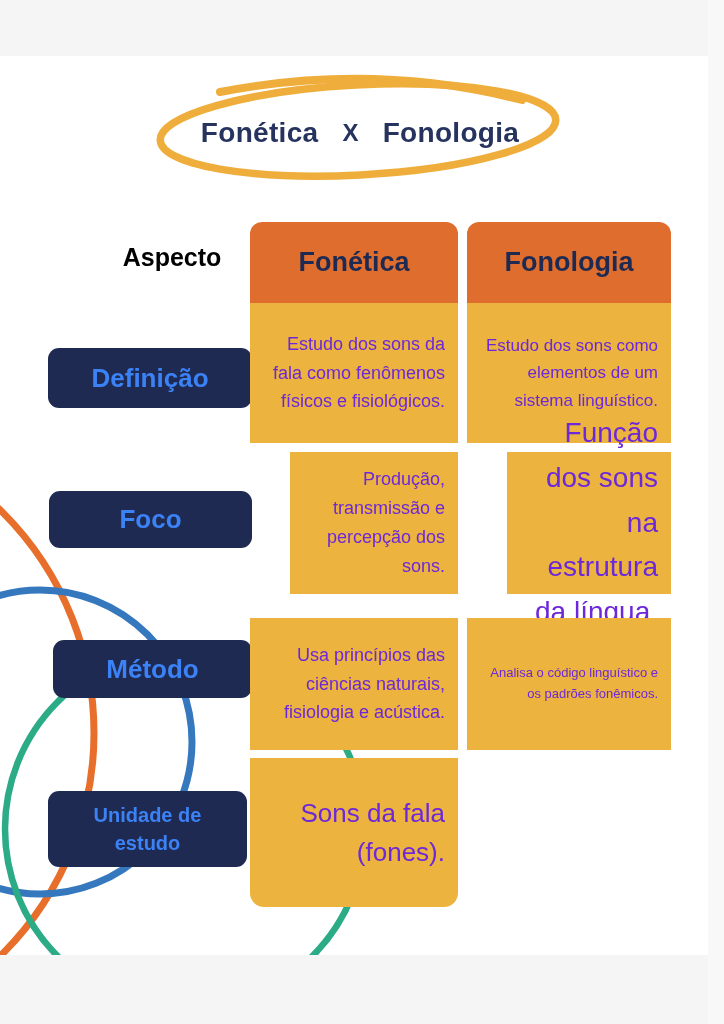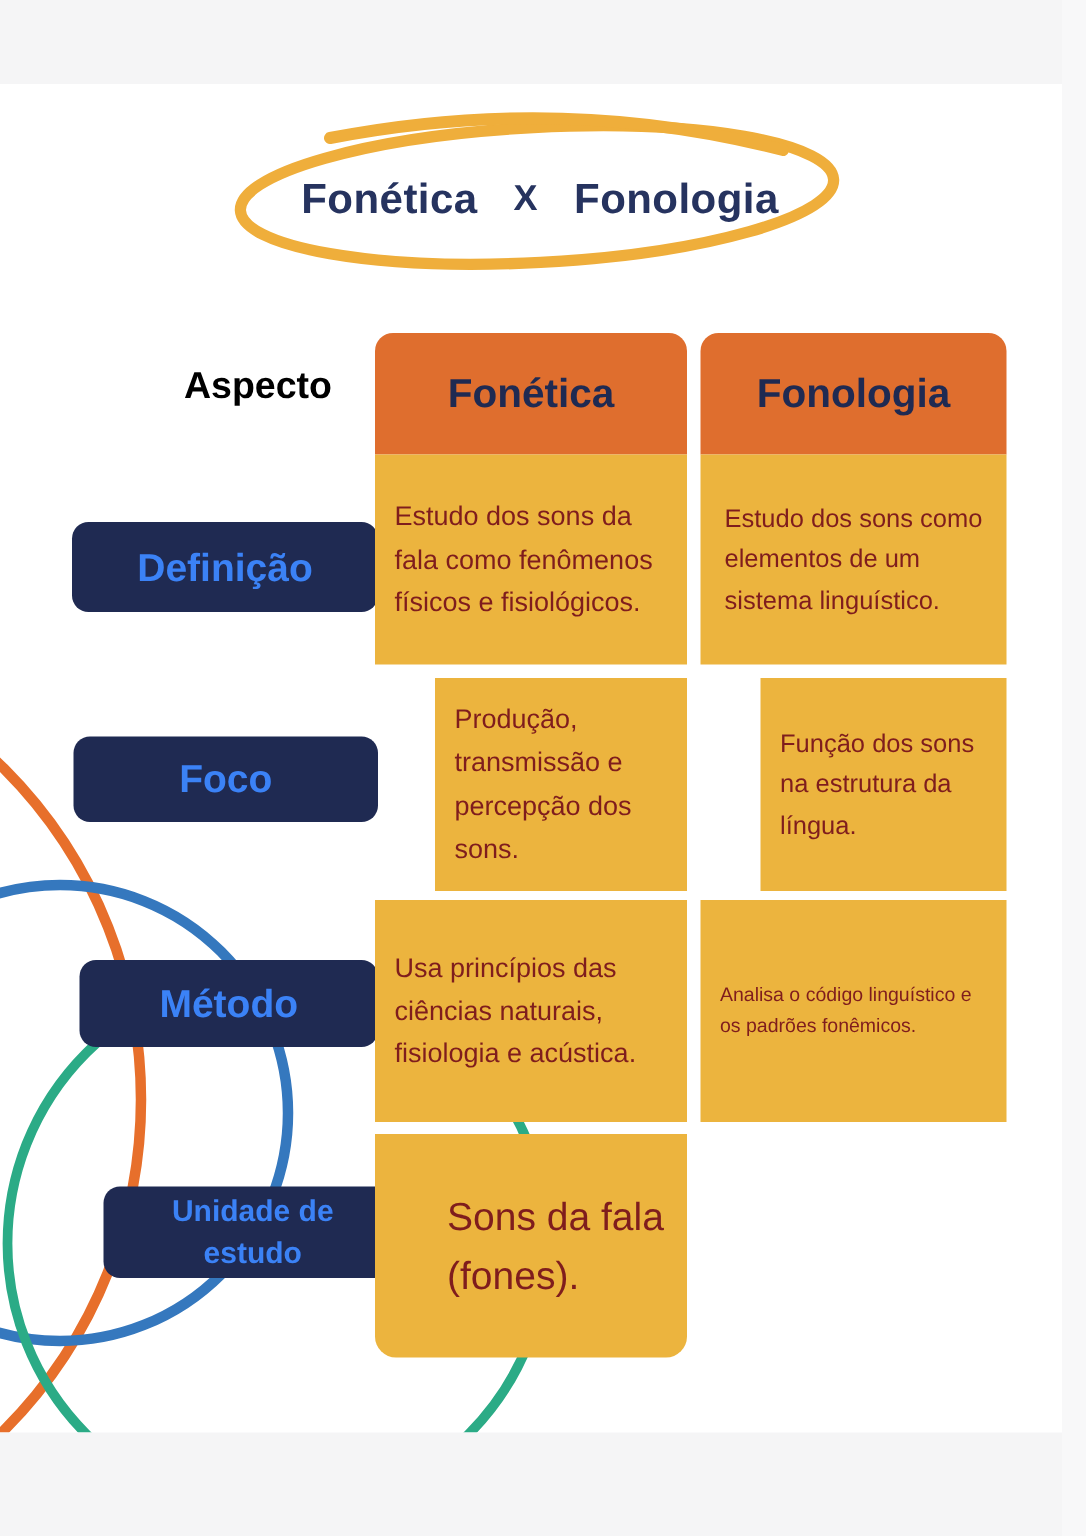--- a/index.html
+++ b/index.html
@@ -32,40 +32,40 @@
   }
   
   .pill{
     position:absolute;z-index:3;background:#1f2a52;border-radius:11px;
     display:flex;align-items:center;justify-content:center;text-align:center;
     color:#3b82f6;font-weight:bold;font-size:26px;line-height:1.4;
   }
   .pill-definicao{left:48px;top:348px;width:204px;height:60px;}
   .pill-foco{left:49px;top:491px;width:203px;height:57px;}
   .pill-metodo{left:53px;top:640px;width:199px;height:58px;}
-  .pill-unidade{left:69px;top:791px;width:199px;height:61px;font-size:20px;padding:0 30px;box-sizing:border-box;}
+  .pill-unidade{left:48px;top:791px;width:199px;height:76px;font-size:20px;padding:0 30px;box-sizing:border-box;}
   
   .tbl-col{position:absolute;top:222px;z-index:4;display:flex;flex-direction:column;}
   .tbl-col.c1{left:250px;width:208px;}
   .tbl-col.c2{left:467px;width:204px;}
   .hcell{
     height:81px;background:#df6e2e;border-radius:12px 12px 0 0;
     display:flex;align-items:center;justify-content:center;
     color:#1f2a52;font-weight:bold;font-size:27px;
   }
   .cell{
     background:#ecb43e;display:flex;align-items:center;justify-content:center;
-    text-align:left;color:#7f1d1d;line-height:1.6;padding:0 13px;box-sizing:border-box;
+    text-align:right;color:#6d28d9;line-height:1.6;padding:0 13px;box-sizing:border-box;
   }
   .cell.r0{height:140px;}
   .cell.r1{height:142px;margin-top:9px;margin-left:40px;}
-  .cell.r2{height:148px;margin-top:6px;}
+  .cell.r2{height:132px;margin-top:24px;}
   .cell.r3{height:149px;margin-top:8px;border-radius:0 0 14px 14px;padding-left:48px;}
   .fs17{font-size:17px;padding-left:16px;} .fs18{font-size:18px;} .fs19{font-size:13px;}
-  .fs20{font-size:17px;} .fs26{font-size:26px;line-height:1.5;}
+  .fs20{font-size:28px;} .fs26{font-size:26px;line-height:1.5;}
 </style>
 </head>
 <body>
 
 <div class="page">
 
   <div class="right-band"></div>
   <div class="content-area"></div>
 
   <div class="circles-layer">

